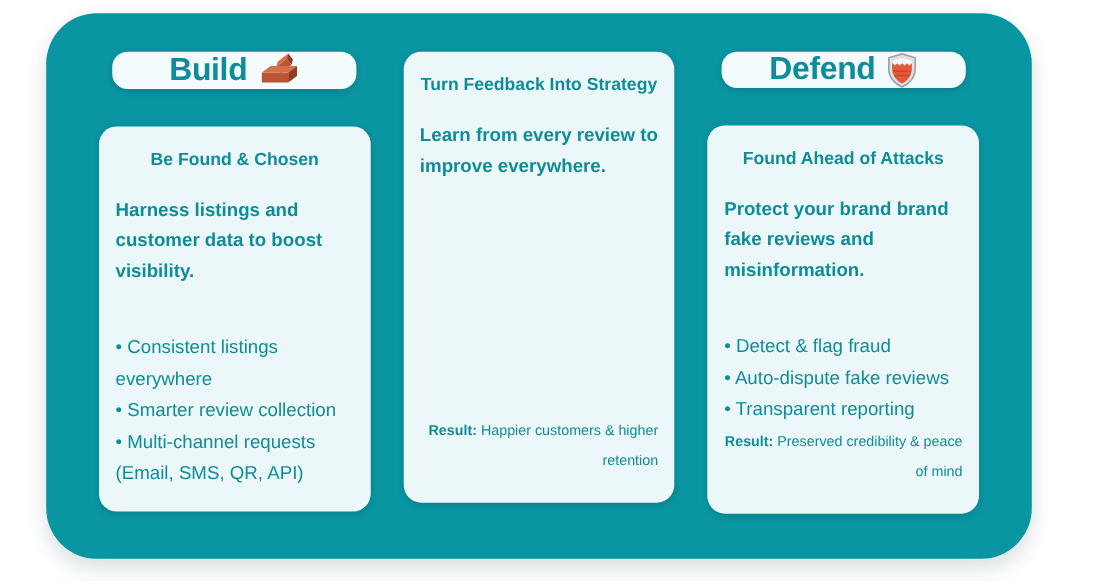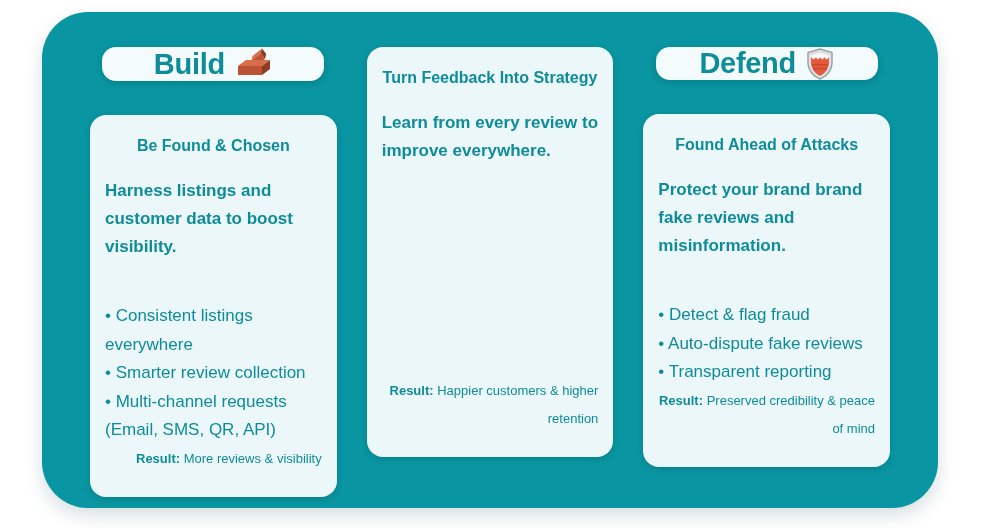--- a/index.html
+++ b/index.html
@@ -110,24 +110,20 @@
       </span>
     </div>
     <div class="card">
       <h3 class="card-title">Be Found &amp; Chosen</h3>
       <p class="card-desc">Harness listings and customer data to boost visibility.</p>
       <div class="bullets">
         <div class="bullet">• Consistent listings everywhere</div>
         <div class="bullet">• Smarter review collection</div>
         <div class="bullet">• Multi-channel requests (Email, SMS, QR, API)</div>
       </div>
-      <p class="result">
-        <strong>Result:</strong>
-        <span>More reviews &amp; visibility</span>
-      </p>
     </div>
   </section>
 
   <section class="column">
     <div class="card">
       <h3 class="card-title">Turn Feedback Into Strategy</h3>
       <p class="card-desc">Learn from every review to improve everywhere.</p>
       <p class="result">
         <strong>Result:</strong>
         <span>Happier customers &amp; higher retention</span>

